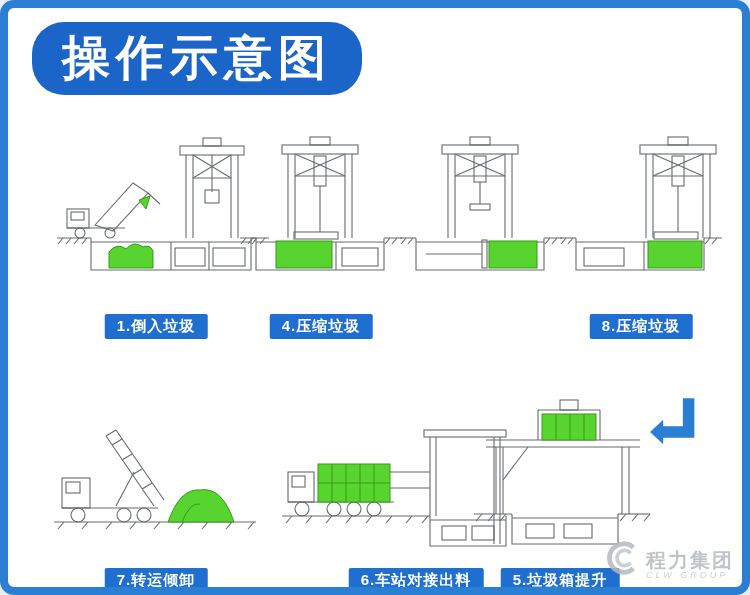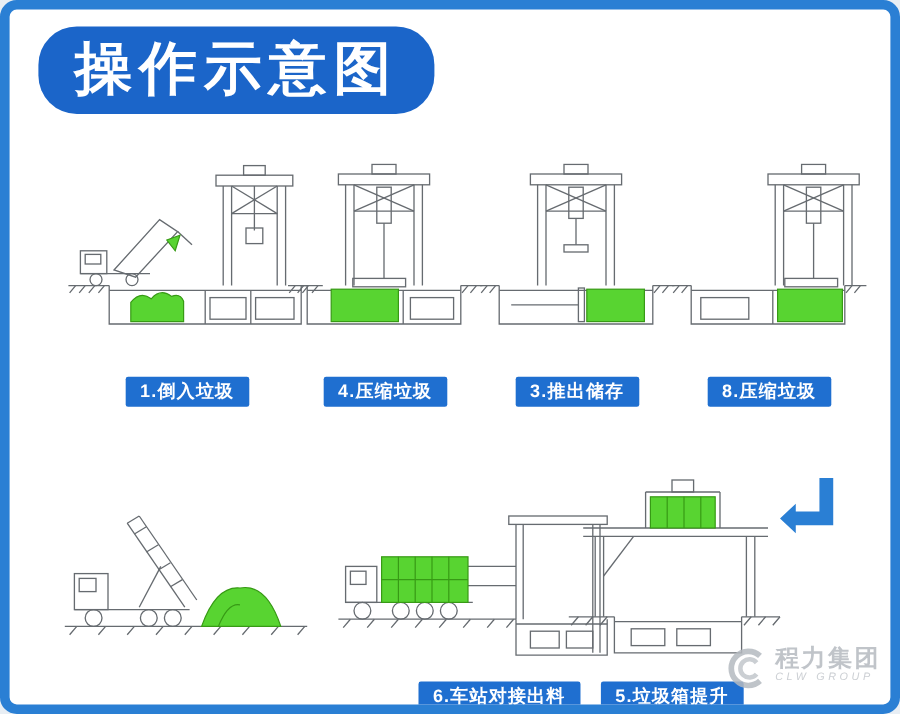--- a/index.html
+++ b/index.html
@@ -16,21 +16,21 @@
   }
   .step-label{
     position:absolute;transform:translateX(-50%);
     background:#1f6fd0;color:#ffffff;font-size:15px;font-weight:bold;
     padding:3px 12px;border-radius:2px;white-space:nowrap;letter-spacing:1px;
   }
   .fig{position:absolute;}
   .fig svg{display:block;}
   .flow-arrow{position:absolute;left:642px;top:386px;}
   .watermark{
-    position:absolute;right:8px;bottom:6px;display:flex;align-items:flex-start;gap:6px;
+    position:absolute;right:8px;bottom:6px;display:flex;align-items:flex-end;gap:6px;
     opacity:.85;
   }
   .wm-text{display:flex;flex-direction:column;line-height:1.1;}
   .wm-cn{font-size:20px;font-weight:bold;color:#b5bac0;letter-spacing:2px;}
   .wm-en{font-size:9px;color:#c3c7cc;letter-spacing:3px;font-style:italic;}
 </style>
 </head>
 <body>
 
 <div class="page">
@@ -149,21 +149,20 @@
         <line x1="20" y1="106" x2="148" y2="106"></line>
         <line x1="88" y1="106" x2="88" y2="134"></line>
         <rect x="28" y="112" width="40" height="18"></rect>
       </g>
       <rect x="92" y="105" width="54" height="27" fill="#58d431" stroke="#379a15" stroke-width="1"></rect>
     </svg>
   </div>
 
   <div class="step-label" style="left:148px;top:306px;">1.倒入垃圾</div>
   <div class="step-label" style="left:313px;top:306px;">4.压缩垃圾</div>
-  <div class="step-label" style="left:473px;top:306px;">3.推出储存</div>
   <div class="step-label" style="left:633px;top:306px;">8.压缩垃圾</div>
 
   <div class="fig" style="left:42px;top:372px;">
     <svg width="210" height="178" viewBox="0 0 210 178">
       <g stroke="#666b70" stroke-width="1.1" fill="none">
         <rect x="12" y="98" width="28" height="30"></rect>
           <rect x="16" y="102" width="14" height="11"></rect>
         <line x1="12" y1="128" x2="108" y2="128"></line>
         <circle cx="28" cy="135" r="7"></circle>
           <circle cx="74" cy="135" r="7"></circle>
@@ -239,20 +238,21 @@
       <path d="M86 38 V64 M100 38 V64 M114 38 V64" stroke="#379a15" stroke-width="1" fill="none"></path>
     </svg>
   </div>
 
   <div class="flow-arrow">
     <svg width="46" height="58" viewBox="0 0 56 60">
       <polygon points="40,0 54,0 54,48 16,48 16,56 0,41 16,26 16,34 40,34" fill="#2a7fd4"></polygon>
     </svg>
   </div>
 
+  <div class="step-label" style="left:148px;top:560px;">7.转运倾卸</div>
   <div class="step-label" style="left:392px;top:560px;margin-left:16px;">6.车站对接出料</div>
   <div class="step-label" style="left:552px;top:560px;">5.垃圾箱提升</div>
 
   <div class="watermark">
     <span>
       <svg width="38" height="38" viewBox="0 0 40 40">
         <path d="M33 9 A15 15 0 1 0 33 31" stroke="#b5bac0" stroke-width="5" fill="none"></path>
         <path d="M30 15 A8 8 0 1 0 30 25" stroke="#c3c7cc" stroke-width="4" fill="none"></path>
       </svg>
     </span>

